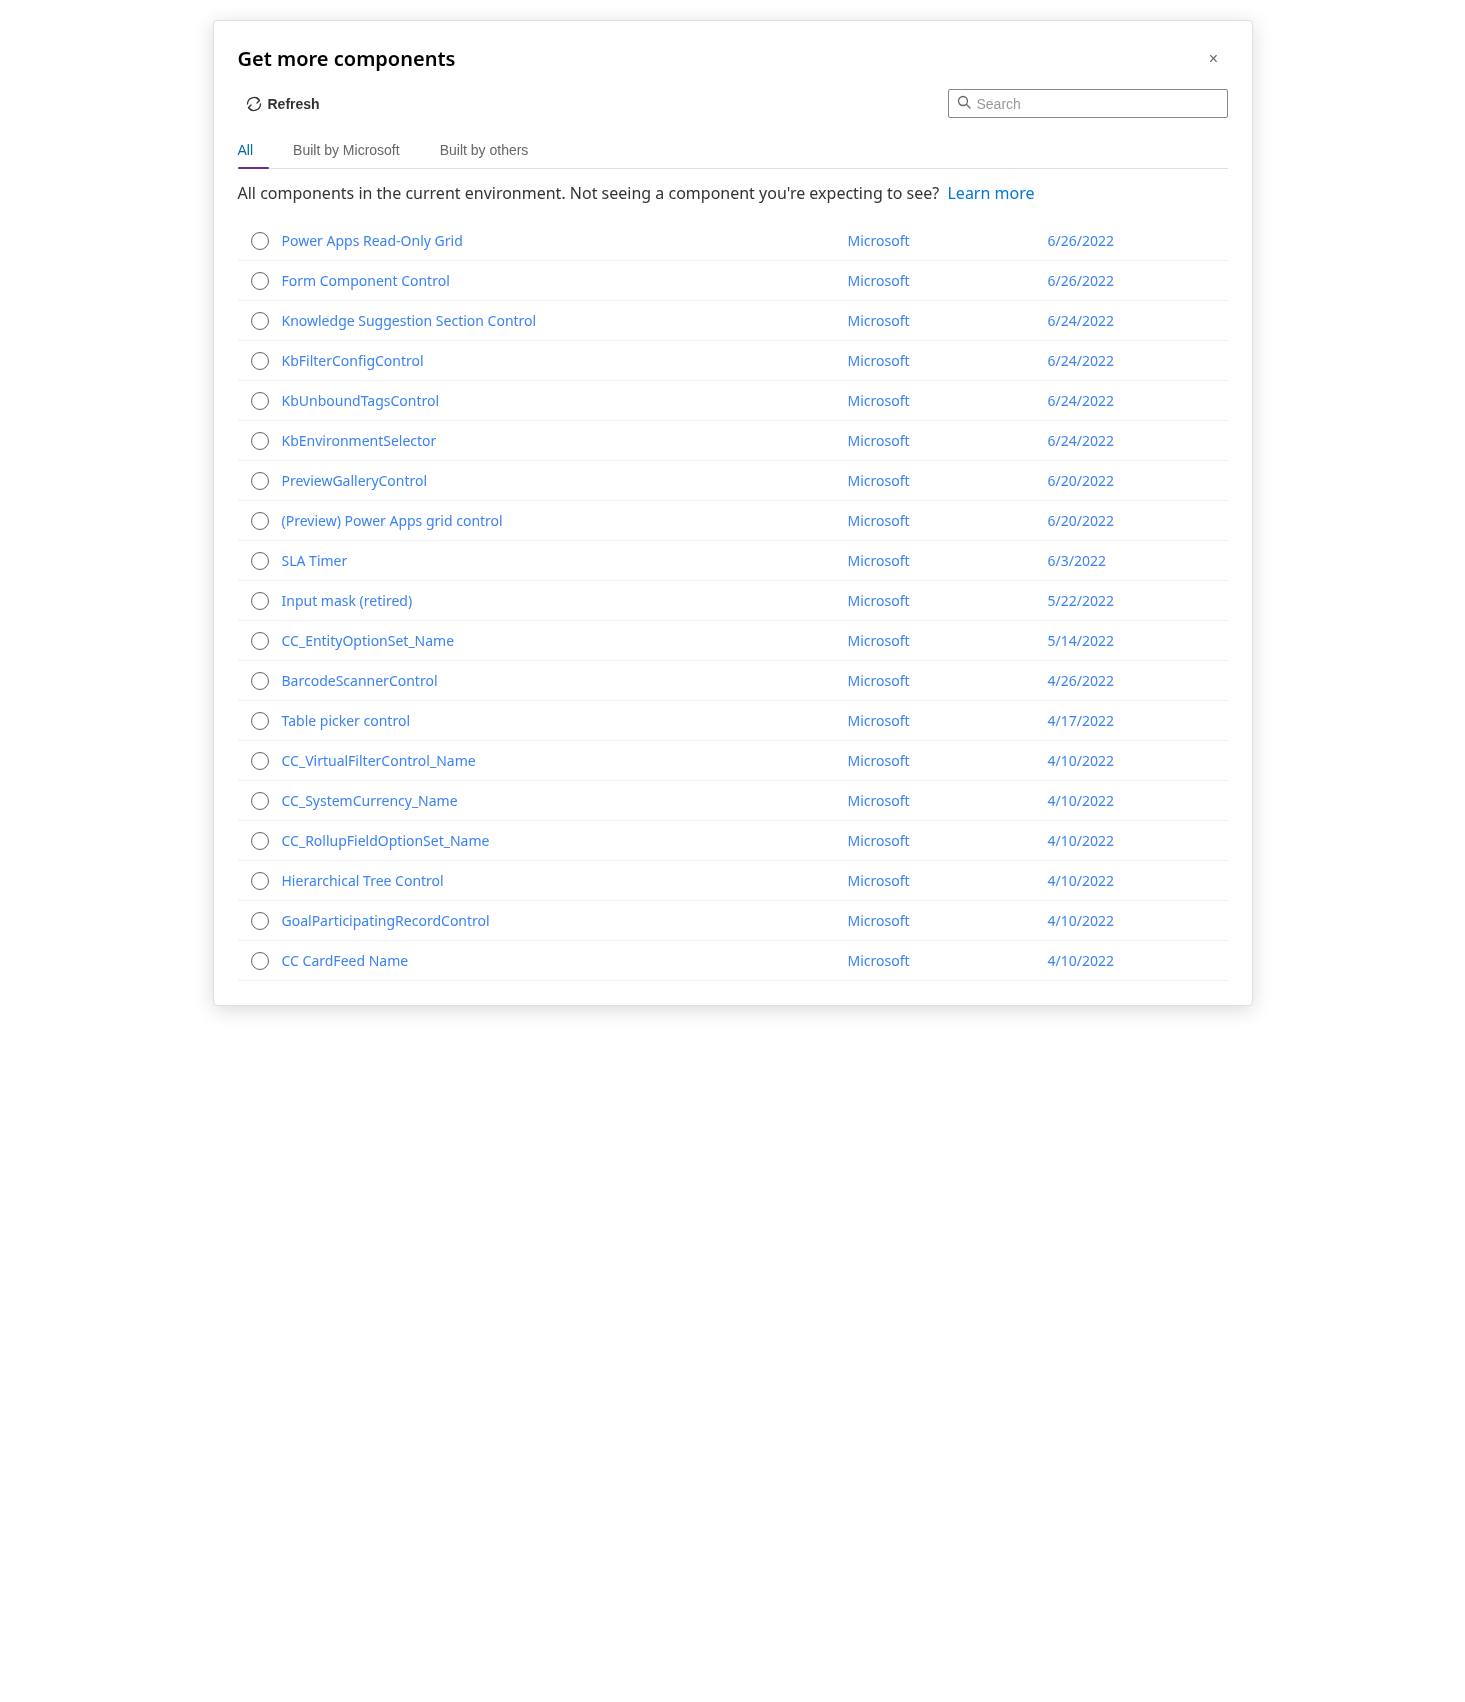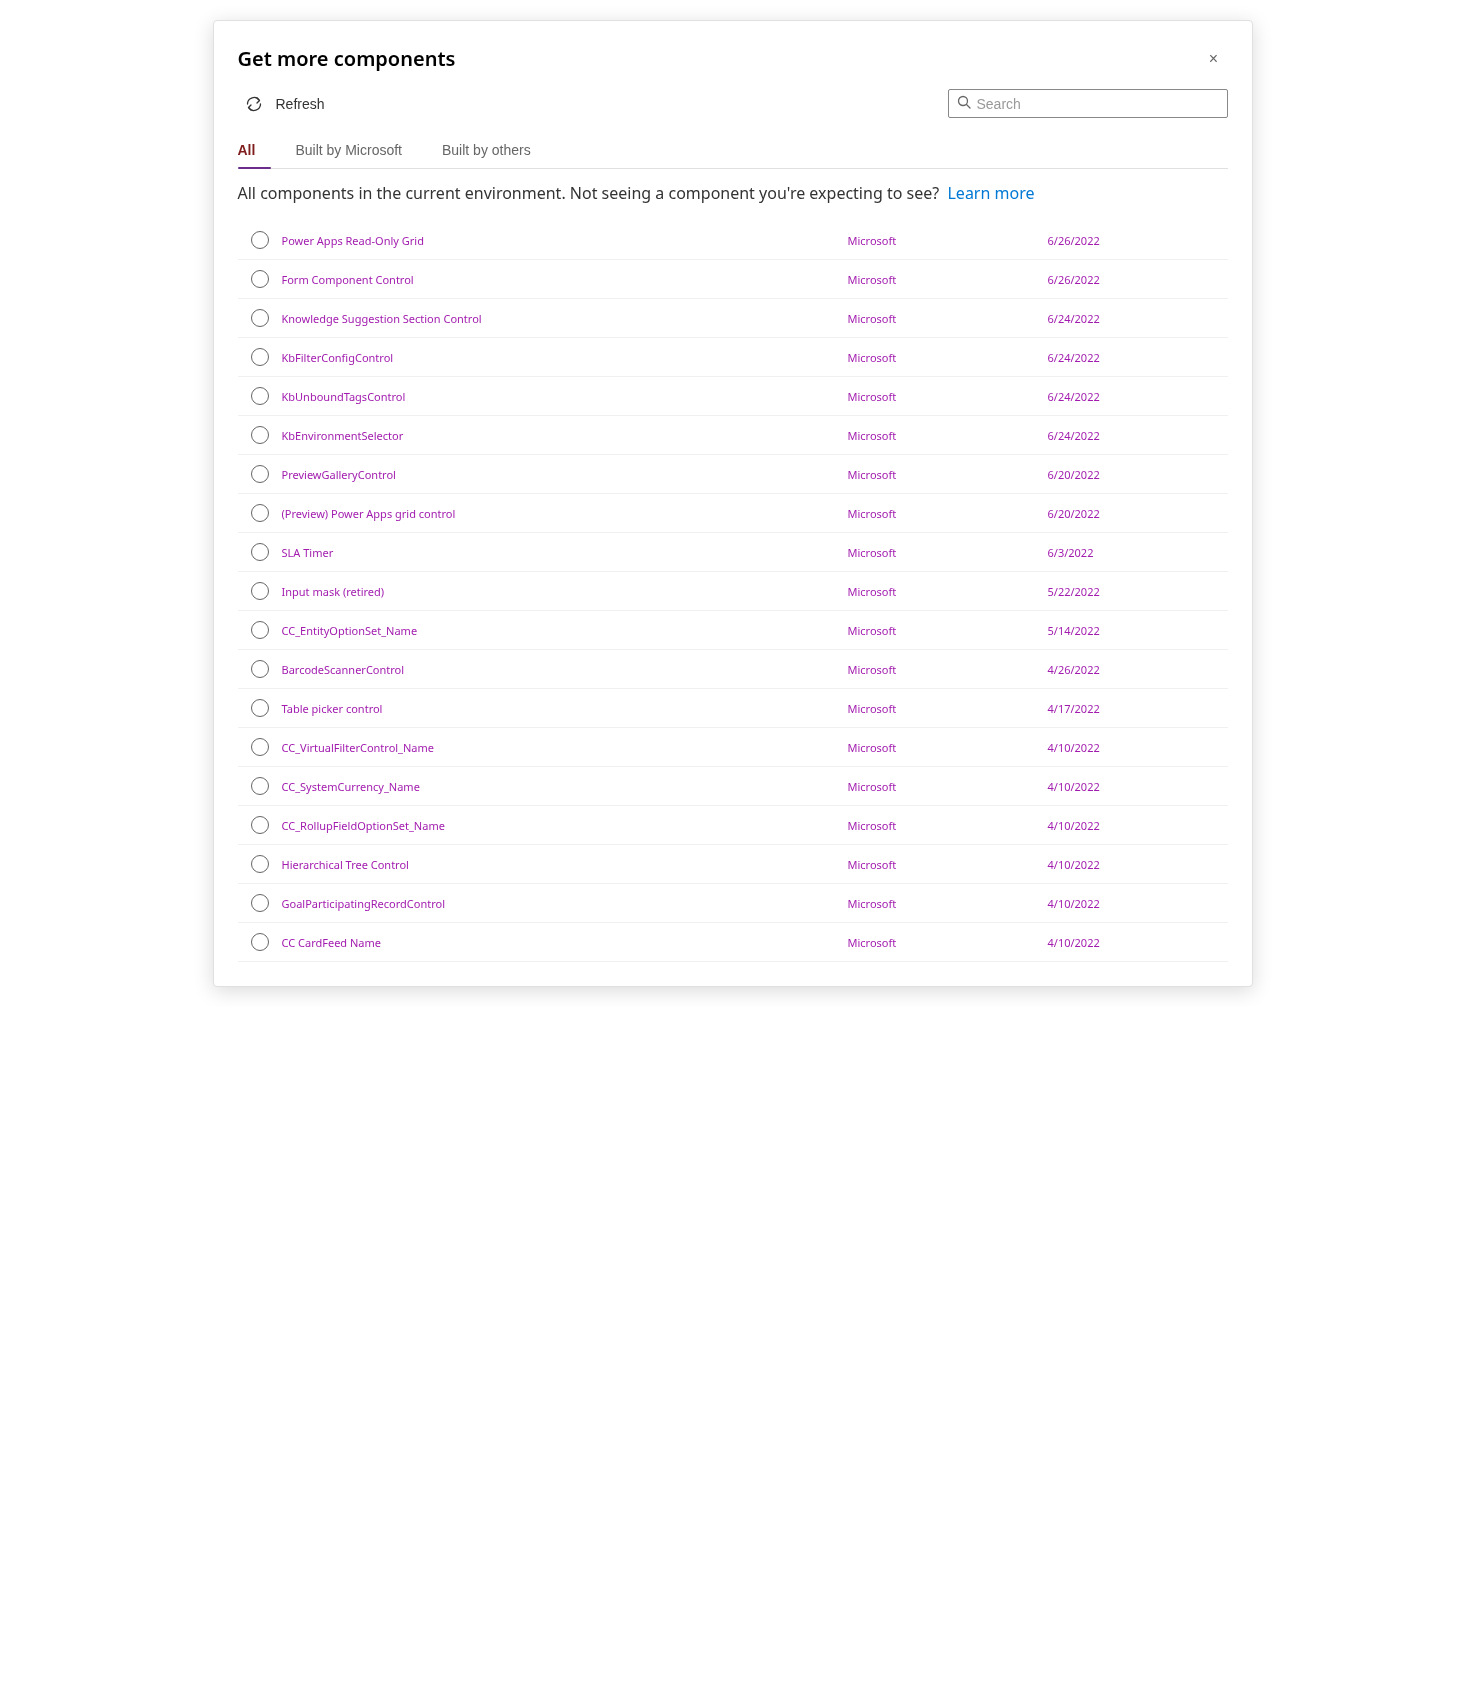--- a/index.html
+++ b/index.html
@@ -57,28 +57,29 @@
     .toolbar {
       display: flex;
       justify-content: space-between;
       align-items: center;
       margin-bottom: 16px;
     }
 
     .refresh-btn {
       display: flex;
       align-items: center;
-      gap: 14px;
+      gap: 6px;
       background: transparent;
       border: none;
       cursor: pointer;
       font-size: 14px;
       color: #333;
       padding: 6px 8px;
       border-radius: 2px;
+      font-weight: bold;
     }
 
     .refresh-icon {
       width: 16px;
       height: 16px;
     }
 
     .search-container {
       display: flex;
       align-items: center;
@@ -118,22 +119,22 @@
       cursor: pointer;
       font-size: 14px;
       color: #666;
       border: none;
       background: transparent;
       position: relative;
       margin-right: 24px;
     }
 
     .tab.active {
-      color: #7f1d1d;
-      font-weight: 700;
+      color: #0369a1;
+      font-weight: 400;
     }
 
     .tab.active::after {
       content: '';
       position: absolute;
       bottom: -1px;
       left: 0;
       right: 0;
       height: 2px;
       background: #6b2d8b;
@@ -206,22 +207,22 @@
 
     .header-checkbox-circle {
       width: 18px;
       height: 18px;
       border: 1.5px solid #666;
       border-radius: 50%;
       background: transparent;
     }
 
     .cell {
-      font-size: 11px;
-      color: #a21caf;
+      font-size: 14px;
+      color: #3b82f6;
       padding-right: 11px;
     }
   </style>
 </head>
 <body>
 
 <div class="dialog">
 
   <div class="dialog-header">
     <h1 class="dialog-title">Get more components</h1>

